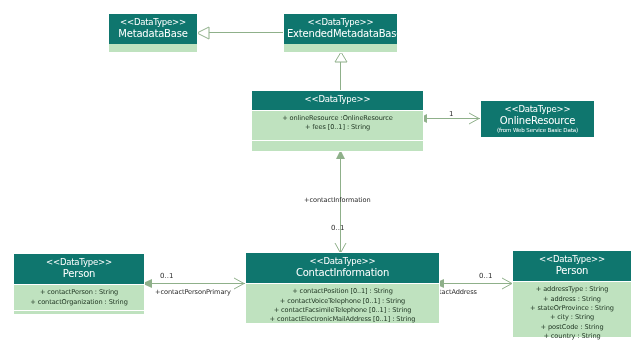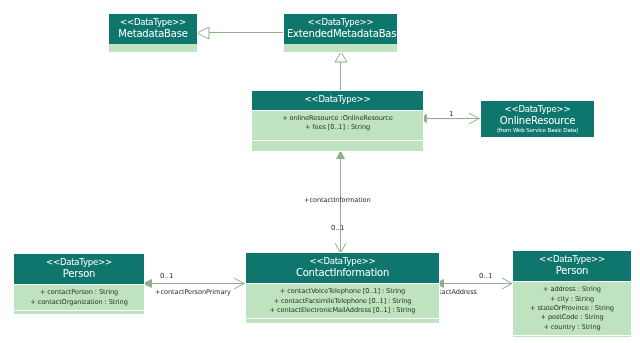--- a/index.html
+++ b/index.html
@@ -186,20 +186,21 @@
       <span class="cls-from">(from Web Service Basic Data)</span>
     </div>
   </div>
 
   <div class="uml-class" style="left:245px; top:252px; width:195px; height:72px;">
     <div class="uml-header">
       <span class="stereotype">&lt;&lt;DataType&gt;&gt;</span>
       <span class="cls-name">ContactInformation</span>
     </div>
     <div class="compartment attrs">
+      <div class="attr">+ contactPosition [0..1] : String</div>
       <div class="attr">+ contactVoiceTelephone [0..1] : String</div>
       <div class="attr">+ contactFacsimileTelephone [0..1] : String</div>
       <div class="attr">+ contactElectronicMailAddress [0..1] : String</div>
     </div>
     <div class="compartment ops"></div>
   </div>
 
   <div class="uml-class" style="left:13px; top:253px; width:132px; height:62px;">
     <div class="uml-header">
       <span class="stereotype">&lt;&lt;DataType&gt;&gt;</span>
@@ -211,22 +212,23 @@
     </div>
     <div class="compartment ops"></div>
   </div>
 
   <div class="uml-class" style="left:512px; top:250px; width:120px; height:88px;">
     <div class="uml-header">
       <span class="stereotype">&lt;&lt;DataType&gt;&gt;</span>
       <span class="cls-name">Person</span>
     </div>
     <div class="compartment attrs">
+      <div class="attr">+ addressType : String</div>
       <div class="attr">+ address : String</div>
+      <div class="attr">+ stateOrProvince : String</div>
       <div class="attr">+ city : String</div>
-      <div class="attr">+ stateOrProvince : String</div>
       <div class="attr">+ postCode : String</div>
       <div class="attr">+ country : String</div>
     </div>
     <div class="compartment ops"></div>
   </div>
 
 </div>
 
 </body></html>

